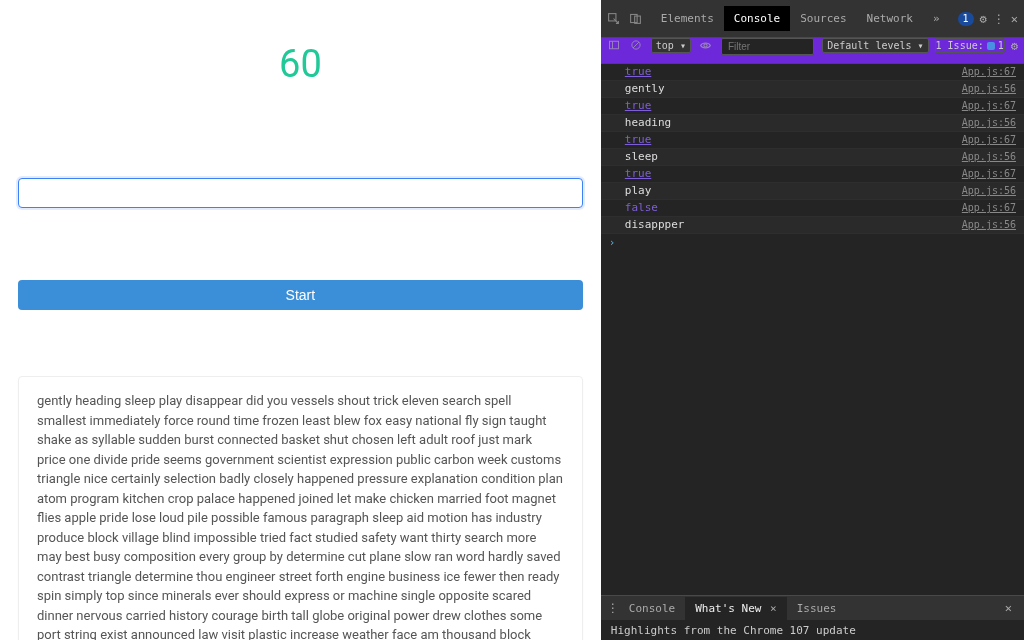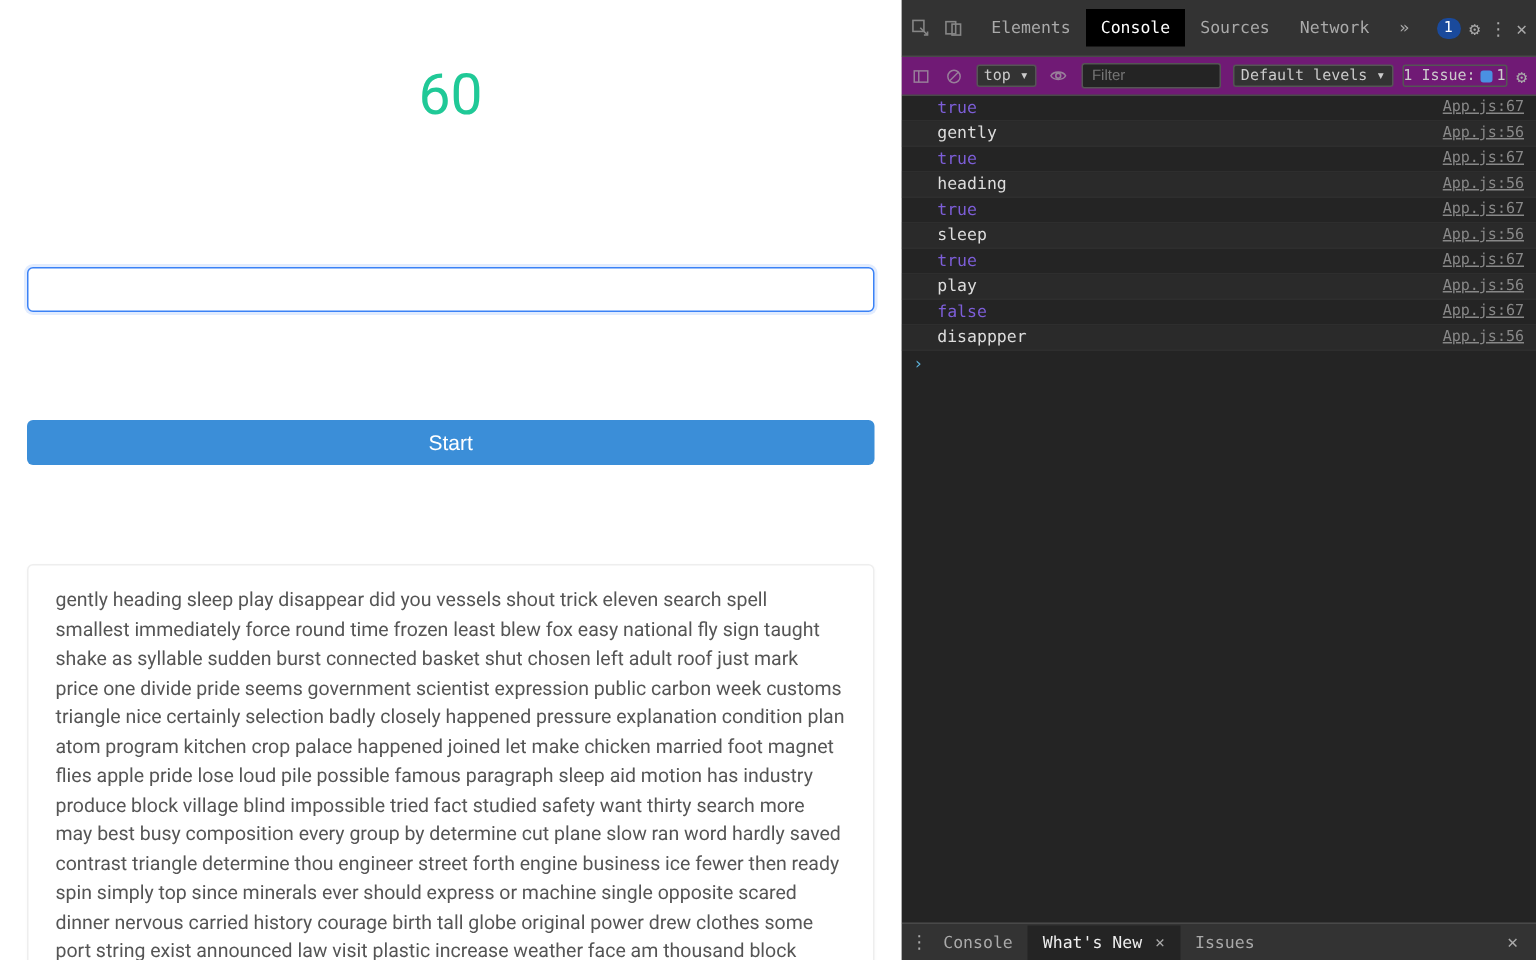--- a/index.html
+++ b/index.html
@@ -124,24 +124,24 @@
       padding: 0 5px;
       font-size: 10px;
       height: 14px;
       line-height: 14px;
       display: inline-block;
     }
     .dt-chevron { color: #aaa; }
     
     .dt-subbar {
       height: 26px;
-      background: #701a75;
+      background: #6d28d9;
       border-bottom: 1px solid #494949;
       display: flex;
-      align-items: center;
+      align-items: flex-start;
       padding: 0 6px;
       gap: 8px;
     }
     .dt-select {
       background: #333;
       border: 1px solid #555;
       color: #ccc;
       font-size: 10px;
       padding: 1px 4px;
       border-radius: 2px;
@@ -187,21 +187,21 @@
       display: flex;
       justify-content: space-between;
       padding: 1px 8px 1px 24px;
       border-bottom: 1px solid #2e2e2e;
       font-size: 11px;
       line-height: 14px;
     }
     .console-row.band {
       background: #2a2a2a;
     }
-    .cval-true { color: #7d5ed8; }
+    .cval-true { color: #7d5ed8; text-decoration: underline; }
     .cval-false { color: #7d5ed8; }
     .cval-str { color: #ddd; }
     .csrc { color: #888; text-decoration: underline; font-size: 10px; }
     .console-prompt {
       padding: 2px 8px;
       color: #5db0d7;
     }
     
     .dt-drawer {
       border-top: 1px solid #494949;
@@ -377,14 +377,15 @@
       <div class="drawer-tab">Console</div>
       <div class="drawer-tab active">
         <span>What's New</span>
         <span class="drawer-close">×</span>
       </div>
       <div class="drawer-tab">Issues</div>
       <div class="drawer-right">
         <span class="xmark">✕</span>
       </div>
     </div>
+    <div class="drawer-body">Highlights from the Chrome 107 update</div>
   </div>
 </div>
 
 </body></html>

